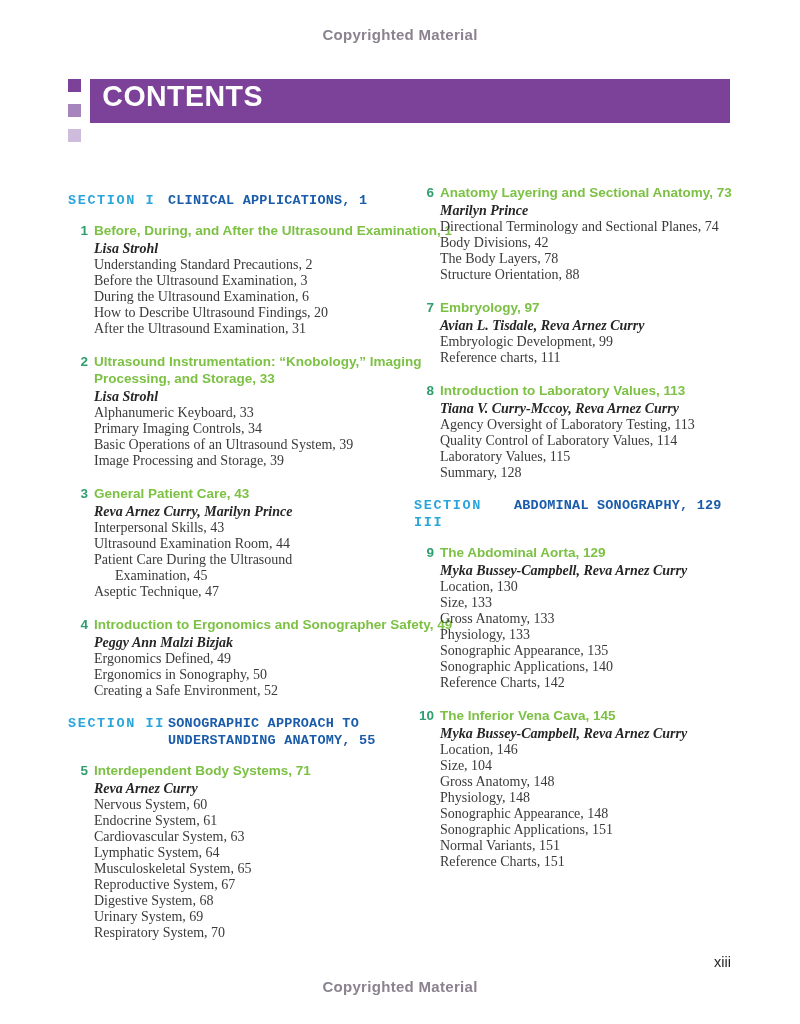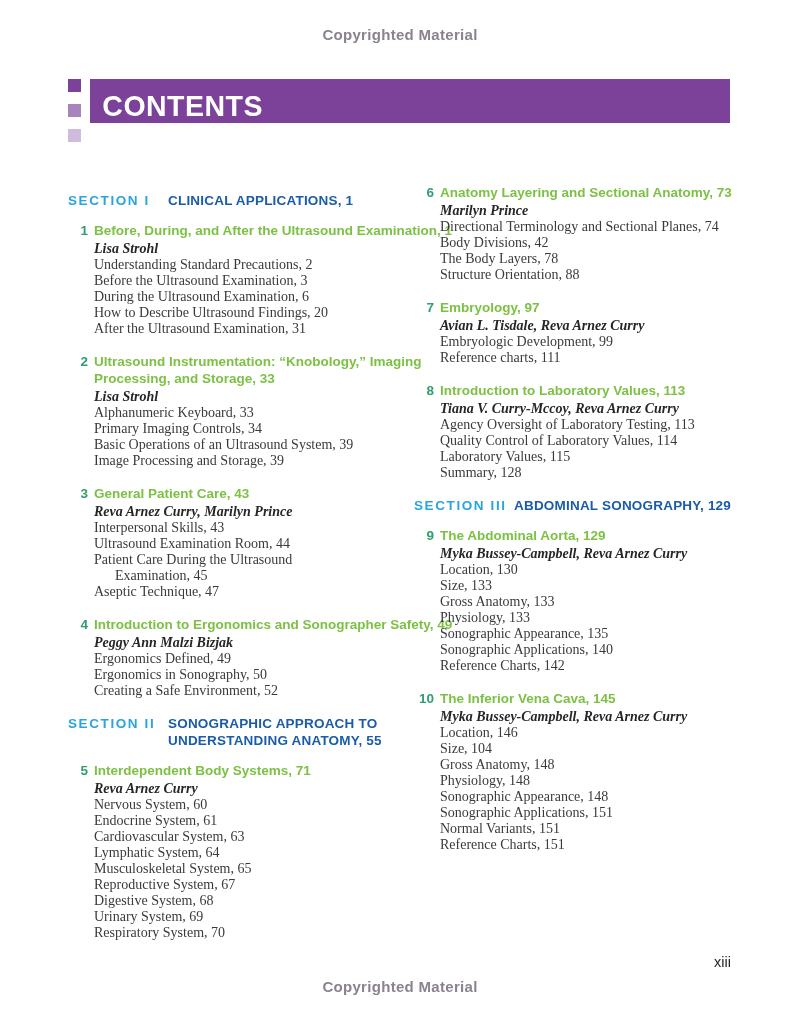--- a/index.html
+++ b/index.html
@@ -5,34 +5,34 @@
   html,body{margin:0;padding:0;background:#ffffff;}
   .page{position:relative;width:800px;height:1024px;background:#ffffff;overflow:hidden;
         font-family:"Liberation Sans", sans-serif;border-radius:30px;}
 
   .copyright{position:absolute;width:100%;text-align:center;font-weight:bold;
              font-size:15px;letter-spacing:.3px;color:var(--copyright,#8a8290);}
   .copyright.top{top:26px;}
   .copyright.bottom{top:978px;}
 
   .banner{position:absolute;left:90px;top:79px;width:640px;height:44px;
-          background:var(--banner,#7c4199);display:flex;align-items:flex-end;}
+          background:var(--banner,#7c4199);display:flex;align-items:flex-start;}
   .banner-title{color:#ffffff;font-weight:bold;font-size:30px;letter-spacing:.5px;
                 padding-left:13px;transform:scaleX(.95);transform-origin:left center;}
 
   .sq{position:absolute;left:68px;width:13px;height:13px;}
   .sq1{top:79px;background:var(--sq-dark,#7c4199);}
   .sq2{top:104px;background:var(--sq-med,#a684bc);}
   .sq3{top:129px;background:var(--sq-light,#cfbcdc);}
 
   .col{position:absolute;width:336px;}
   .col-left{left:68px;top:186px;}
   .col-right{left:414px;top:184px;}
 
-  .section-header{display:flex;margin:6px 0 13px 0;}
+  .section-header{display:flex;margin:6px 0 13px 0;font-family:Liberation Mono, monospace;}
   .sec-label{width:100px;flex:none;font-weight:bold;font-size:13.5px;letter-spacing:1.6px;
              color:var(--sec-label,#2aa5dc);line-height:17px;}
   .sec-title{flex:1;font-weight:bold;font-size:13.5px;letter-spacing:.2px;
              color:var(--sec-title,#1a5caa);line-height:17px;white-space:pre;}
 
   .chapter{display:flex;margin-bottom:16px;}
   .ch-num{width:20px;flex:none;text-align:right;margin-right:6px;font-weight:bold;
           font-size:13.5px;color:var(--ch-num,#2e9e6f);line-height:17px;}
   .ch-body{flex:1;min-width:0;}
   .ch-title{font-weight:bold;font-size:13.5px;color:var(--ch-title,#7cc144);

